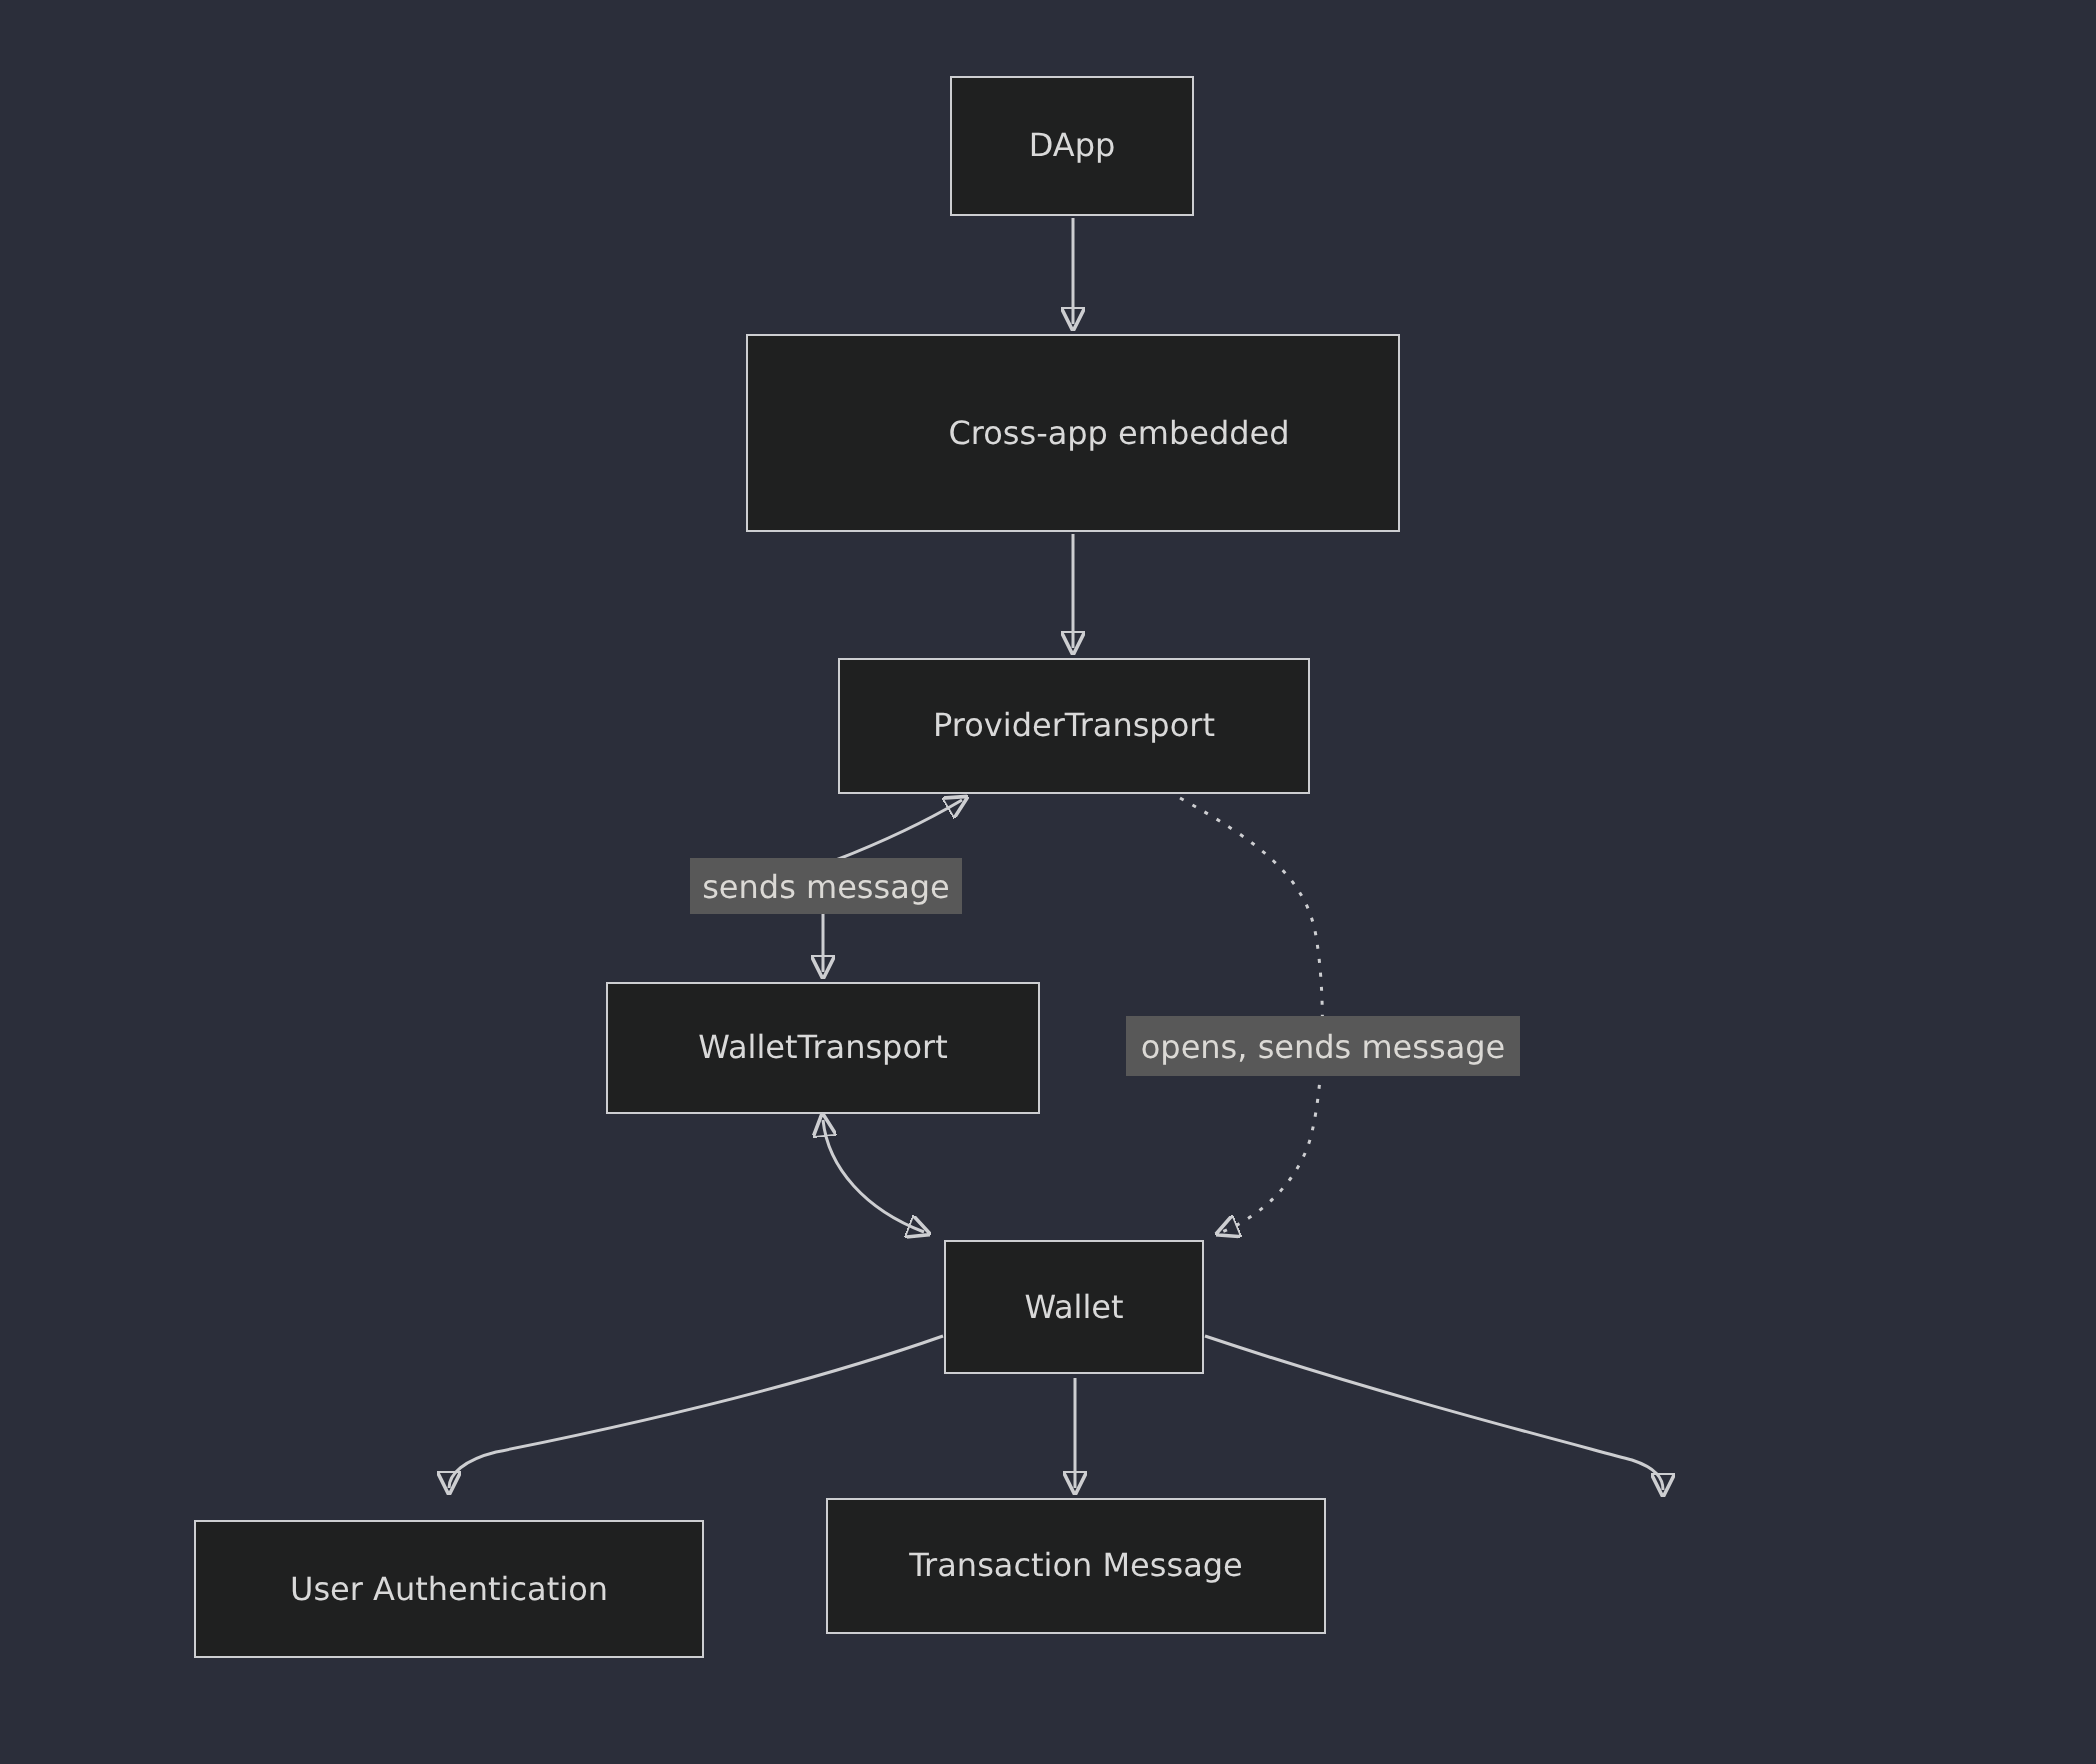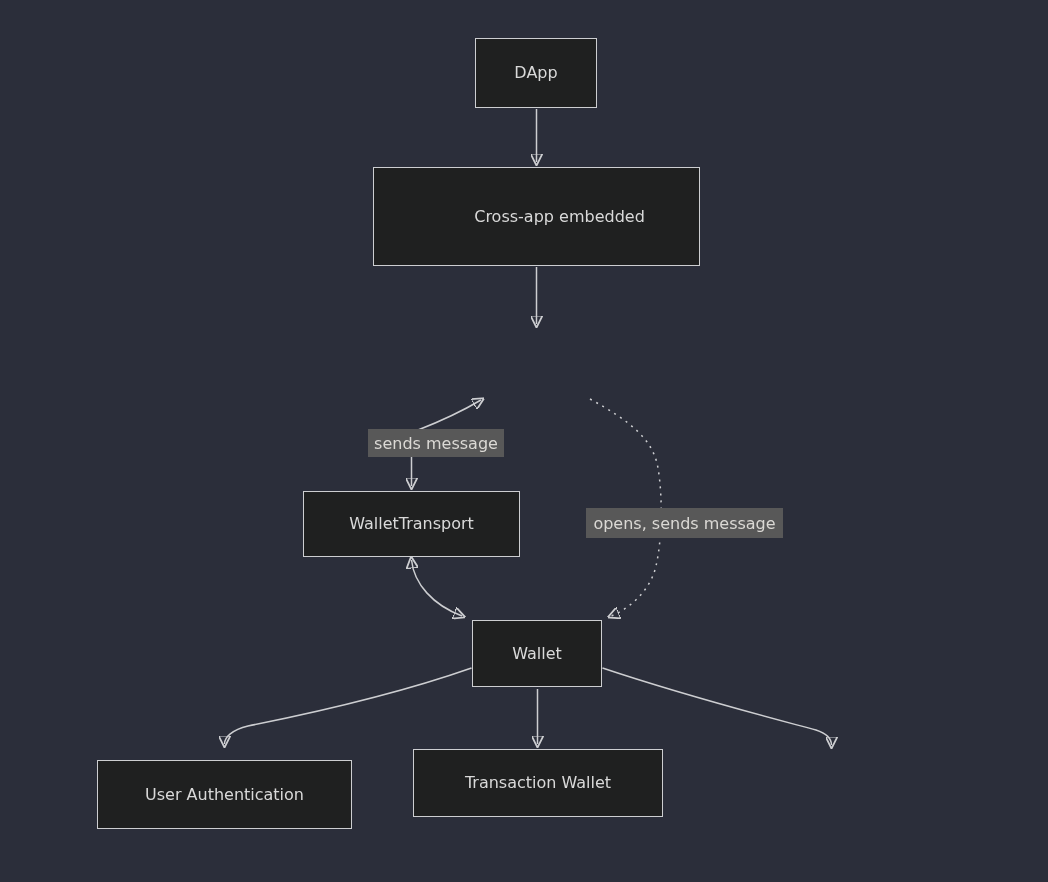--- a/index.html
+++ b/index.html
@@ -31,21 +31,20 @@
   .edge-label{
     position:absolute;
     box-sizing:border-box;
     background:#585858;
     color:#dbd9d5;
     font-size:16px;
     display:flex;
     align-items:center;
     justify-content:center;
     white-space:nowrap;
-    margin-left:23px;
   }
 </style>
 </head>
 <body>
 
 <div class="stage">
 
   <svg class="edges" width="1048" height="882" viewBox="0 0 1048 882">
     <defs>
       <marker id="arrow" viewBox="0 0 10 10" refX="7" refY="5" markerWidth="8" markerHeight="8" orient="auto-start-reverse">
@@ -71,35 +70,38 @@
   </svg>
 
   <div class="node" style="left:475px;top:38px;width:122px;height:70px;">
     <span>DApp</span>
   </div>
 
   <div class="node" style="left:373px;top:167px;width:327px;height:99px;padding-left:46px;">
     <span>Cross-app embedded</span>
   </div>
 
+  <div class="node" style="left:419px;top:329px;width:236px;height:68px;">
+    <span>ProviderTransport</span>
+  </div>
 
   <div class="node" style="left:303px;top:491px;width:217px;height:66px;">
     <span>WalletTransport</span>
   </div>
 
   <div class="node" style="left:472px;top:620px;width:130px;height:67px;">
     <span>Wallet</span>
   </div>
 
   <div class="node" style="left:97px;top:760px;width:255px;height:69px;">
     <span>User Authentication</span>
   </div>
 
   <div class="node" style="left:413px;top:749px;width:250px;height:68px;">
-    <span>Transaction Wallet</span>
+    <span>Transaction Message</span>
   </div>
 
 
   <div class="edge-label" style="left:345px;top:429px;width:136px;height:28px;">
     <span>sends message</span>
   </div>
 
   <div class="edge-label" style="left:563px;top:508px;width:197px;height:30px;">
     <span>opens, sends message</span>
   </div>

